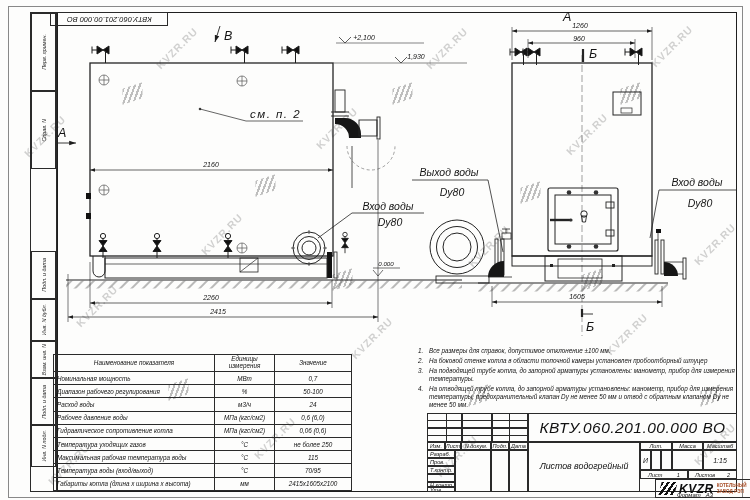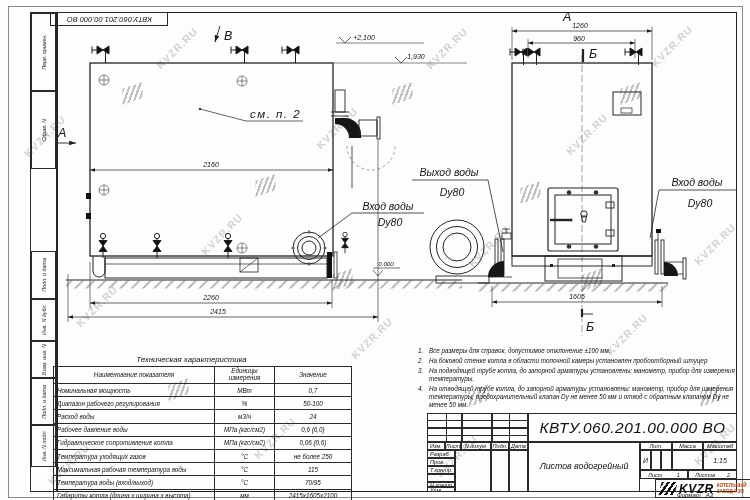--- a/index.html
+++ b/index.html
@@ -355,21 +355,20 @@
           <line x1="659" y1="190" x2="736" y2="190"></line>
           <line x1="659" y1="190" x2="650" y2="238"></line>
         </g>
         <text class="t t11" x="697" y="186" text-anchor="middle">Вход воды</text>
         <text class="t t11" x="700" y="207" text-anchor="middle">Dy80</text>
       </g>
     </g>
   </svg>
 
   <div class="tech">
-    <div class="tech-title">Техническая характеристика</div>
     <table class="tt">
       <tbody>
           <tr>
         <th style="width:154px">Наименование показателя</th>
         <th style="width:53px">Единицы измерения</th>
         <th style="width:70px">Значение</th>
       </tr>
       <tr>
             <td>Номинальная мощность</td>
             <td class="c">МВт</td>

